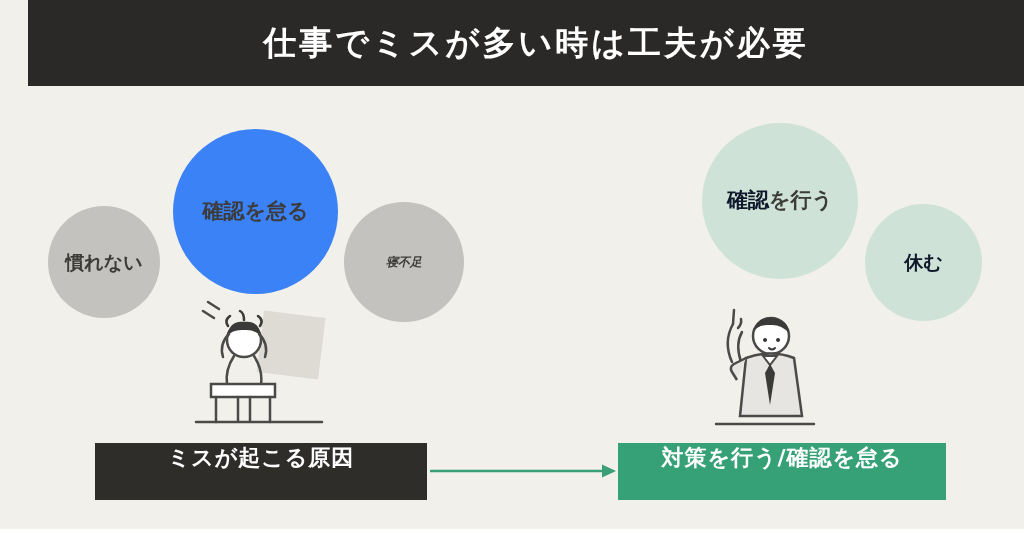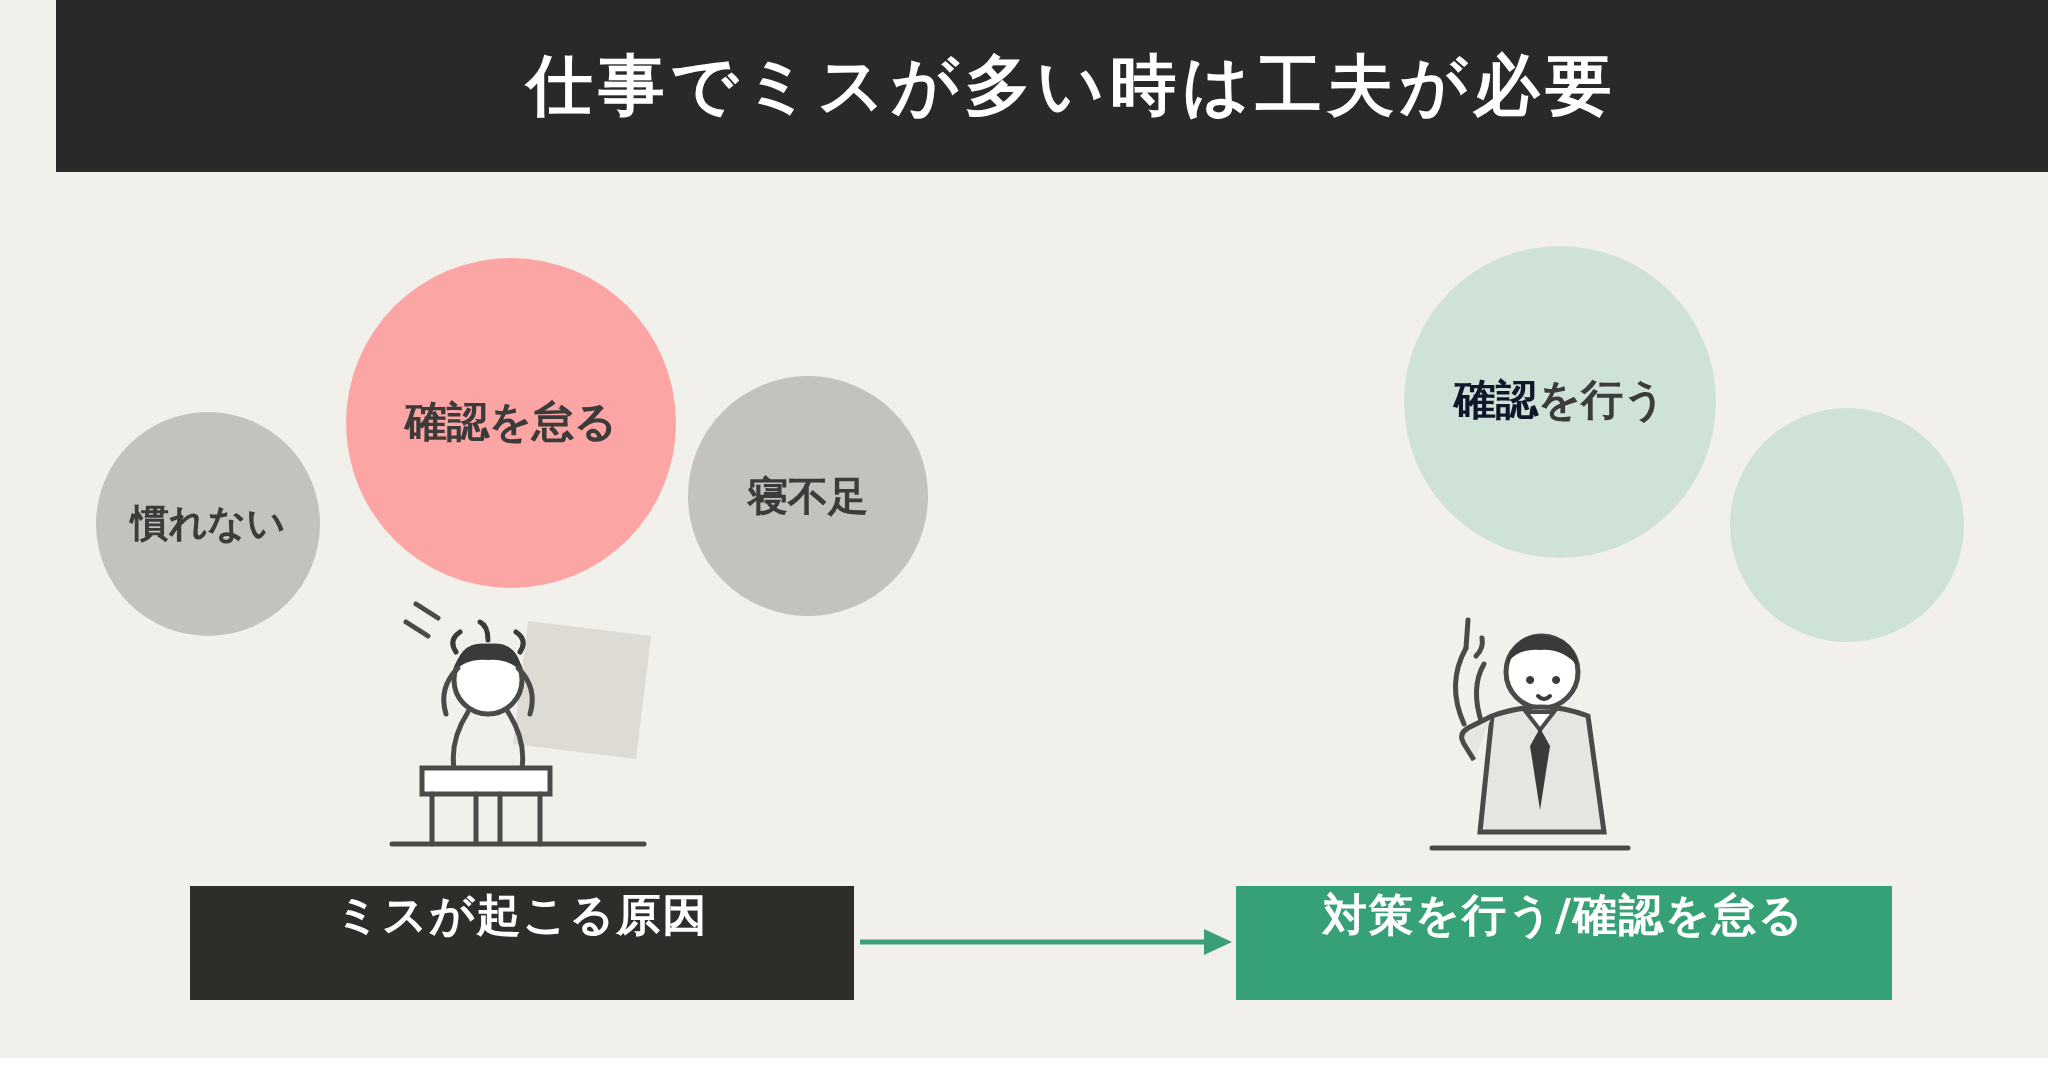--- a/index.html
+++ b/index.html
@@ -21,27 +21,27 @@
     color:#ffffff; font-size:33px; font-weight:bold; letter-spacing:3px;
   }
   
   .bubble {
     position:absolute; border-radius:50%;
     display:flex; align-items:center; justify-content:center;
     text-align:center; font-weight:bold; color:#3c3b39; line-height:1.5;
   }
   .bubble .txt { display:block; }
   .gray-light { background:#c4c2be; }
-  .gray-dark  { background:#fca5a5; }
+  .gray-dark  { background:#3b82f6; }
   .mint       { background:#cfe2d8; }
   .accent     { color:#0f172a; }
 
   .b-unfamiliar { left:48px;  top:206px; width:112px; height:112px; font-size:19px; }
   .b-neglect    { left:173px; top:129px; width:165px; height:165px; font-size:21px; }
-  .b-sleep      { left:344px; top:188px; width:120px; height:120px; font-size:20px; }
+  .b-sleep      { left:344px; top:202px; width:120px; height:120px; font-size:12px;font-style:italic; }
 
   .b-volume     { left:573px; top:204px; width:113px; height:113px; font-size:19px; }
   .b-check      { left:702px; top:123px; width:156px; height:156px; font-size:21px; }
   .b-rest       { left:865px; top:204px; width:117px; height:117px; font-size:19px; }
 
   
   .label-box {
     position:absolute; top:443px; height:57px;
     display:flex; justify-content:center;
     color:#ffffff; font-weight:bold; font-size:22px; letter-spacing:1px;
@@ -87,20 +87,21 @@
 
 
   <div class="bubble mint b-check">
     <div>
       <span class="accent">確認</span><span>を行う</span>
     </div>
   </div>
 
   <div class="bubble mint b-rest">
     <div>
+      <span class="txt accent">休む</span>
     </div>
   </div>
 
   <div class="illus illus-stress">
     <svg viewBox="0 0 160 142" width="160" height="142">
       <rect x="82" y="22" width="62" height="62" fill="#dedbd5" transform="rotate(7 113 53)"></rect>
       <g stroke="#4a4a48" stroke-width="2.5" fill="none" stroke-linecap="round">
         <path d="M30 10 l11 7"></path>
         <path d="M25 19 l11 7"></path>
       </g>

